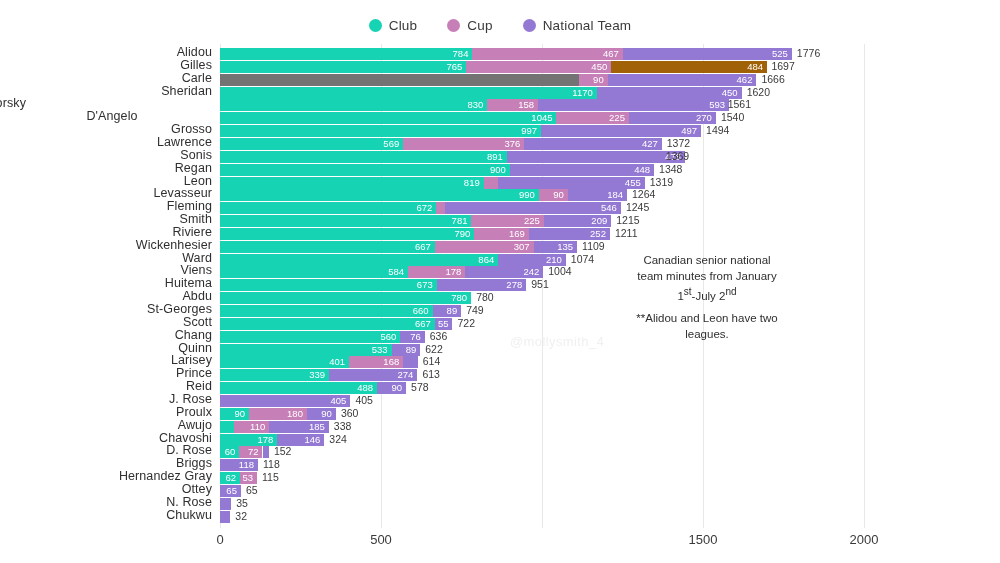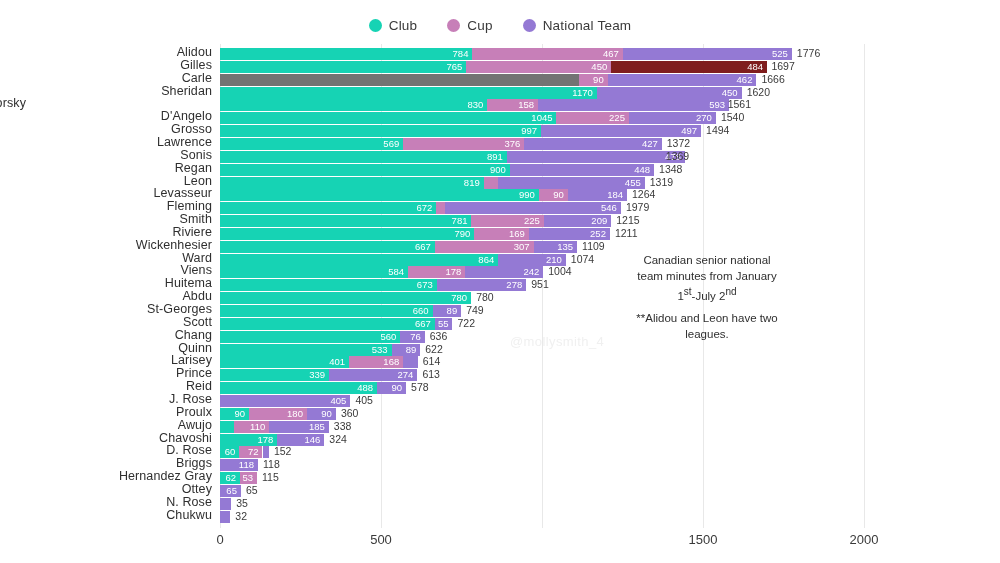--- a/index.html
+++ b/index.html
@@ -98,21 +98,21 @@
         <div class="total" style="left: 796.872px;">1776</div>
       </div>
       <div class="row" style="top: 60.85px; width: 1000px;">
         <div class="cat-label" style="right: 788px;">Gilles</div>
         <div class="seg" style="left: 220px; width: 246.33px; background: rgb(22, 211, 180);">
           <span class="seg-val">765</span>
         </div>
         <div class="seg" style="left: 466.33px; width: 144.9px; background: rgb(199, 127, 184);">
           <span class="seg-val">450</span>
         </div>
-        <div class="seg" style="left: 611.23px; width: 155.848px; background: #7f1d1d;">
+        <div class="seg" style="left: 611.23px; width: 155.848px; background: #a16207;">
           <span class="seg-val">484</span>
         </div>
         <div class="total" style="left: 771.434px;">1697</div>
       </div>
       <div class="row" style="top: 73.7px; width: 1000px;">
         <div class="cat-label" style="right: 788px;">Carle</div>
         <div class="seg" style="left: 220px; width: 379px; background: #737373; padding-left: 40px;">
           <span class="seg-val">1114</span>
         </div>
         <div class="seg" style="left: 578.708px; width: 28.98px; background: rgb(199, 127, 184);">
@@ -140,21 +140,21 @@
         </div>
         <div class="seg" style="left: 487.26px; width: 50.876px; background: rgb(199, 127, 184);">
           <span class="seg-val">158</span>
         </div>
         <div class="seg" style="left: 538.136px; width: 190.946px; background: rgb(148, 121, 212);">
           <span class="seg-val">593</span>
         </div>
         <div class="total" style="left: 727.642px;">1561</div>
       </div>
       <div class="row" style="top: 112.25px; width: 1000px;">
-        <div class="cat-label" style="right: 788px;">D'Angelo</div>
+        <div class="cat-label" style="right: 788px; text-align: center;">D'Angelo</div>
         <div class="seg" style="left: 220px; width: 336.49px; background: rgb(22, 211, 180);">
           <span class="seg-val">1045</span>
         </div>
         <div class="seg" style="left: 556.49px; width: 72.45px; background: rgb(199, 127, 184);">
           <span class="seg-val">225</span>
         </div>
         <div class="seg" style="left: 628.94px; width: 86.94px; background: rgb(148, 121, 212);">
           <span class="seg-val">270</span>
         </div>
         <div class="total" style="left: 720.88px;">1540</div>
@@ -228,21 +228,21 @@
       </div>
       <div class="row" style="top: 202.2px; width: 1000px;">
         <div class="cat-label" style="right: 788px;">Fleming</div>
         <div class="seg" style="left: 220px; width: 216.384px; background: rgb(22, 211, 180);">
           <span class="seg-val">672</span>
         </div>
         <div class="seg" style="left: 436.384px; width: 8.694px; background: rgb(199, 127, 184);"></div>
         <div class="seg" style="left: 445.078px; width: 175.812px; background: rgb(148, 121, 212);">
           <span class="seg-val">546</span>
         </div>
-        <div class="total" style="left: 625.89px;">1979</div>
+        <div class="total" style="left: 625.89px;">1245</div>
       </div>
       <div class="row" style="top: 215.05px; width: 1000px;">
         <div class="cat-label" style="right: 788px;">Smith</div>
         <div class="seg" style="left: 220px; width: 251.482px; background: rgb(22, 211, 180);">
           <span class="seg-val">781</span>
         </div>
         <div class="seg" style="left: 471.482px; width: 72.45px; background: rgb(199, 127, 184);">
           <span class="seg-val">225</span>
         </div>
         <div class="seg" style="left: 543.932px; width: 67.298px; background: rgb(148, 121, 212);">

